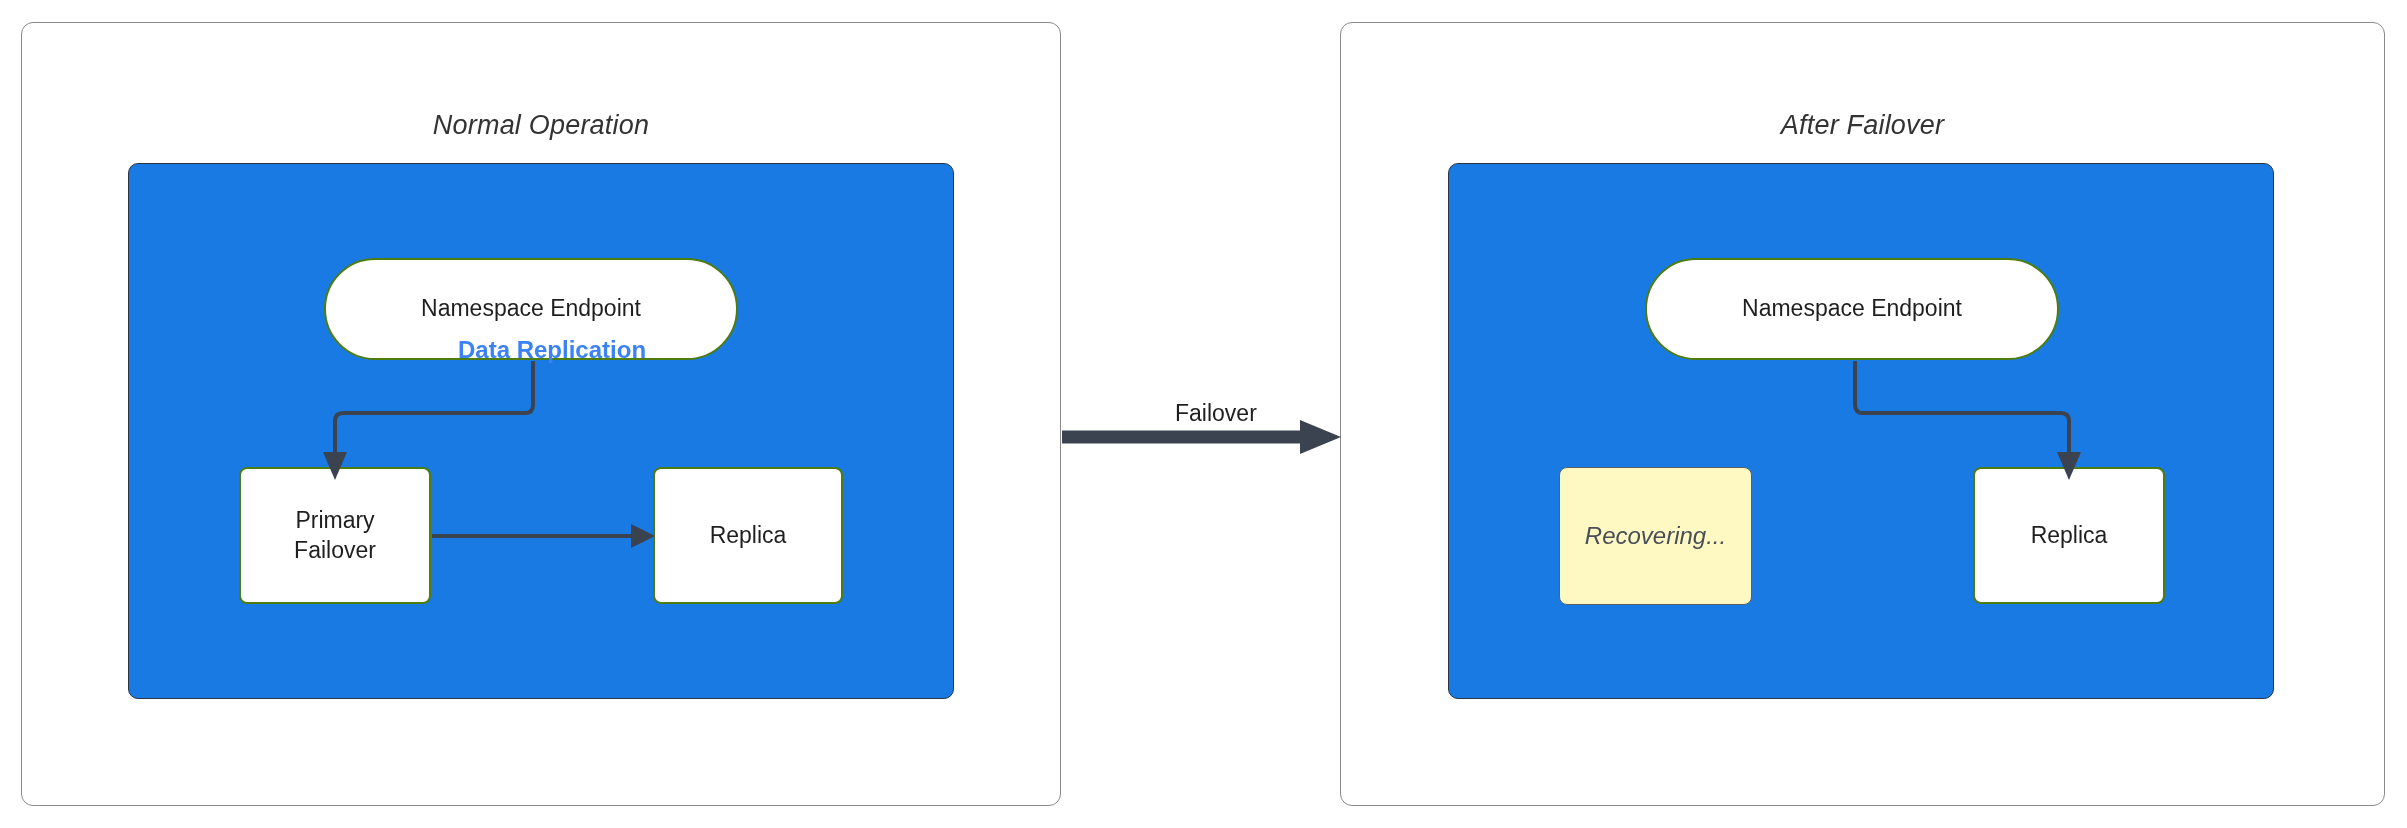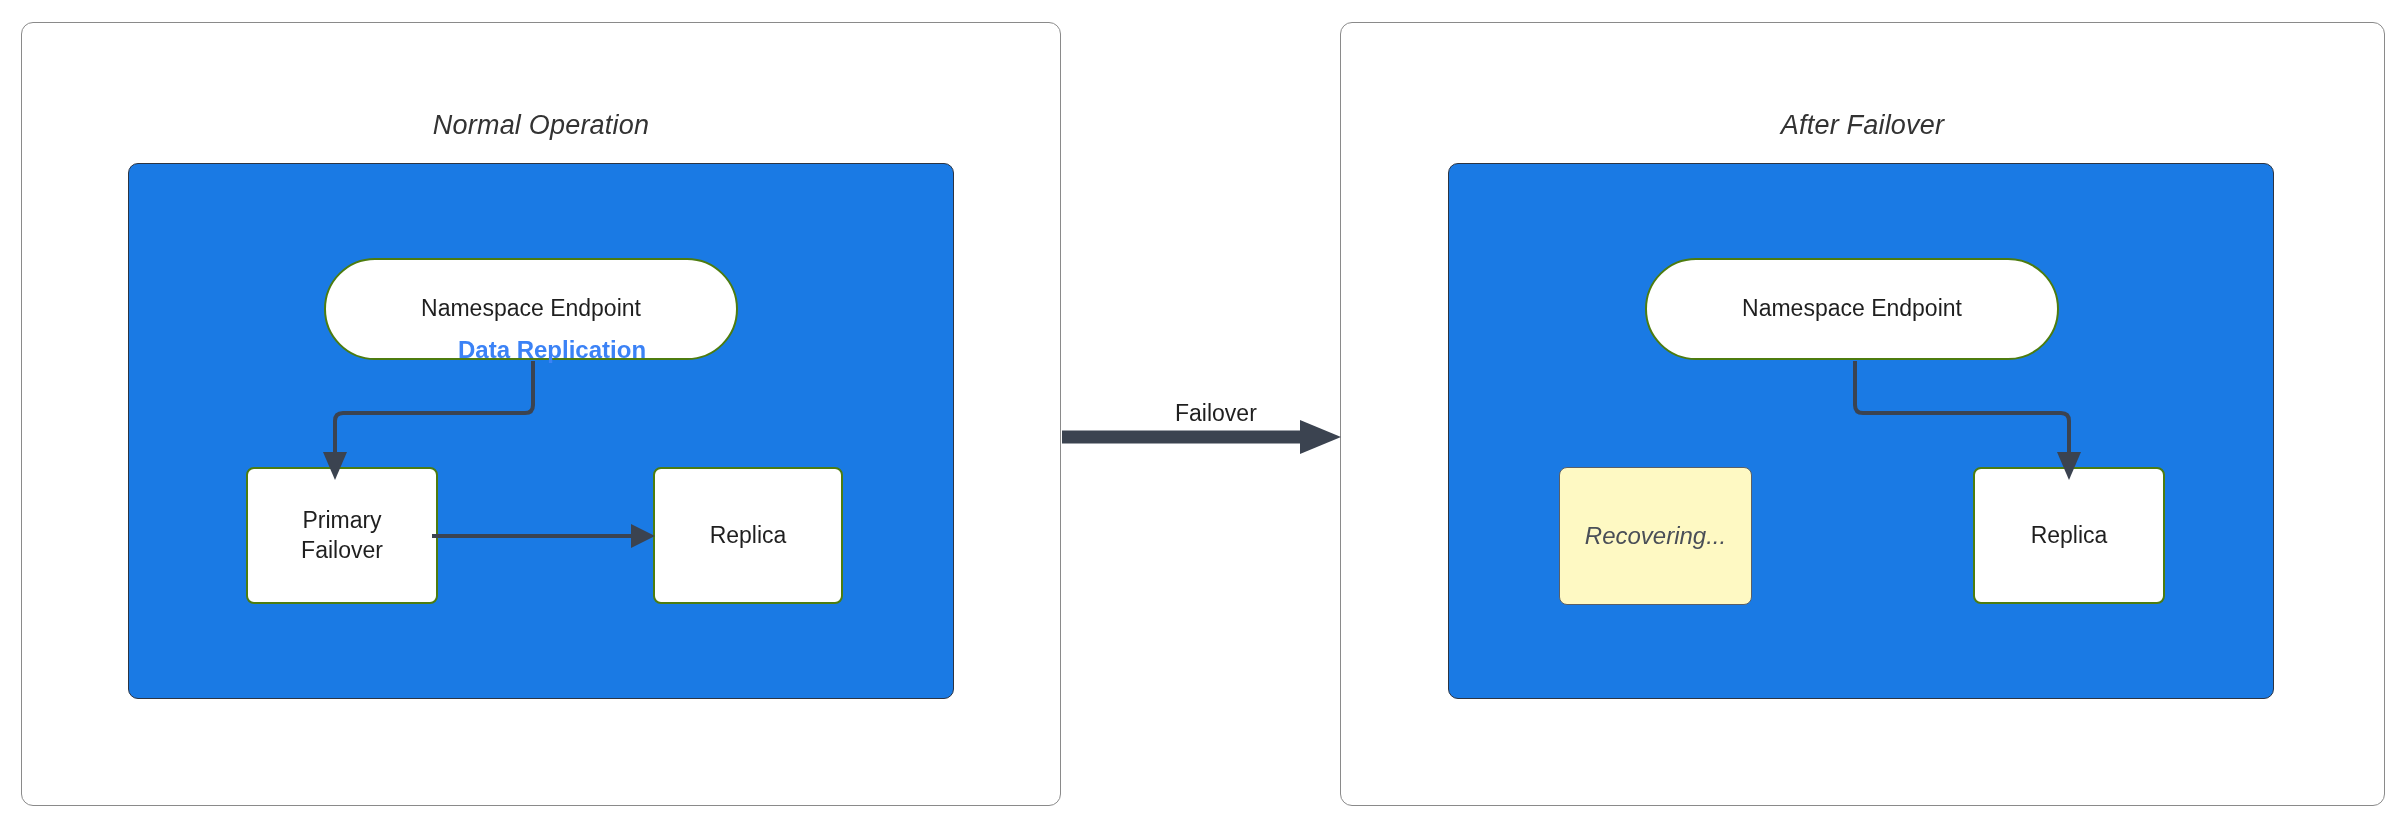--- a/index.html
+++ b/index.html
@@ -76,21 +76,21 @@
   .node.recovering {
     background: #fef9c3;
     border: 1.5px solid #5a5f66;
     color: #4a4f57;
     font-style: italic;
     font-size: 24px;
   }
 
   
   #node-endpoint-left { left: 324px; top: 258px; width: 414px; height: 102px; }
-  #node-primary       { left: 239px; top: 467px; width: 192px; height: 137px; margin-left: 7px; }
+  #node-primary       { left: 239px; top: 467px; width: 192px; height: 137px; }
   #node-replica-left  { left: 653px; top: 467px; width: 190px; height: 137px; }
 
   
   #node-endpoint-right { left: 1645px; top: 258px; width: 414px; height: 102px; }
   #node-recovering     { left: 1559px; top: 467px; width: 193px; height: 138px; }
   #node-replica-right  { left: 1973px; top: 467px; width: 192px; height: 137px; }
 
   
   .edges {
     position: absolute;

